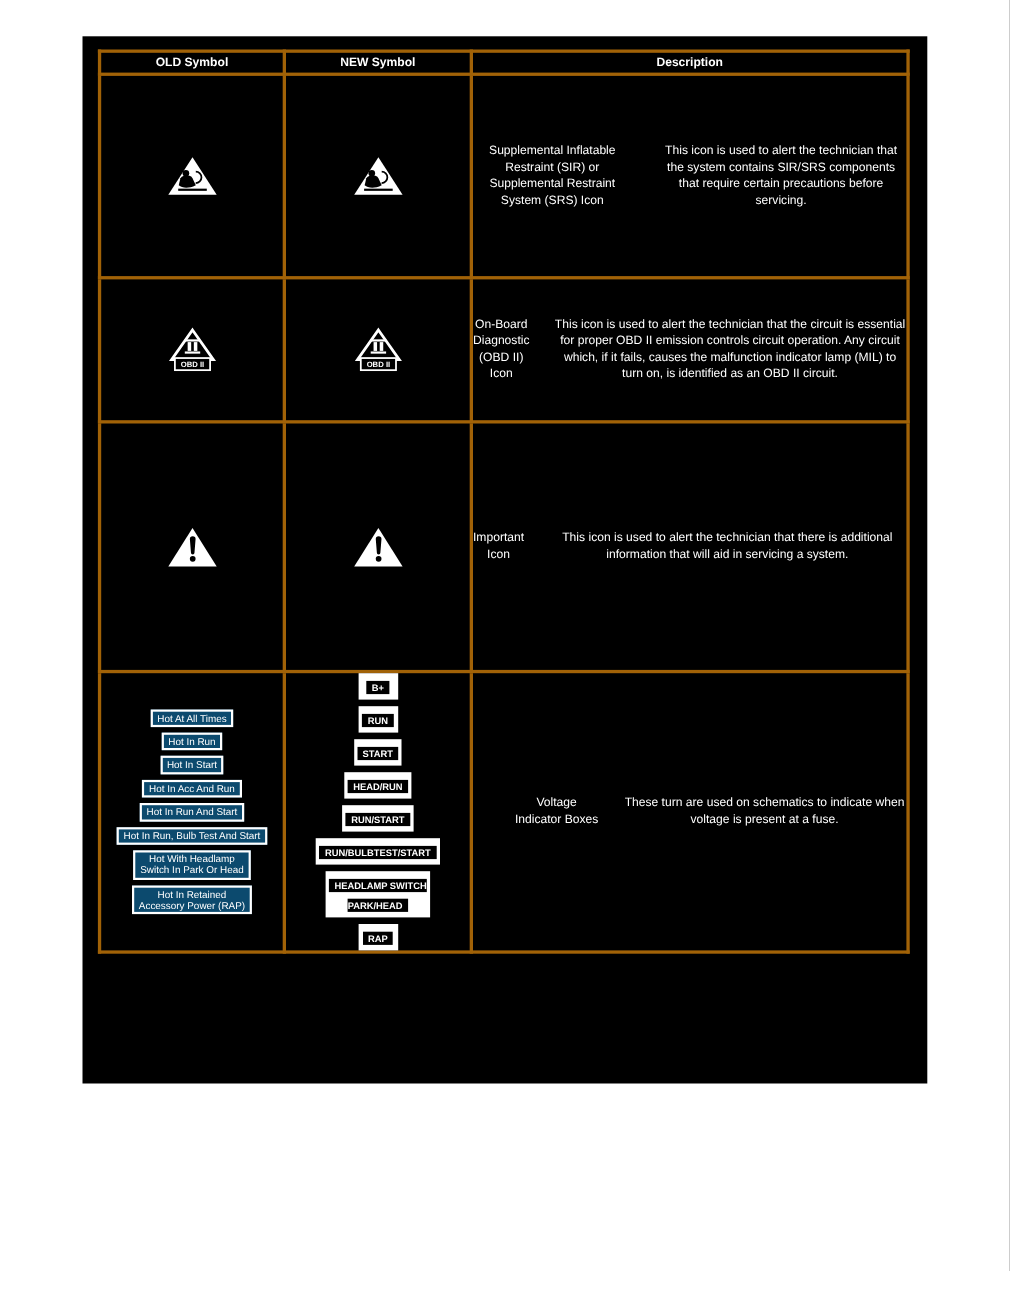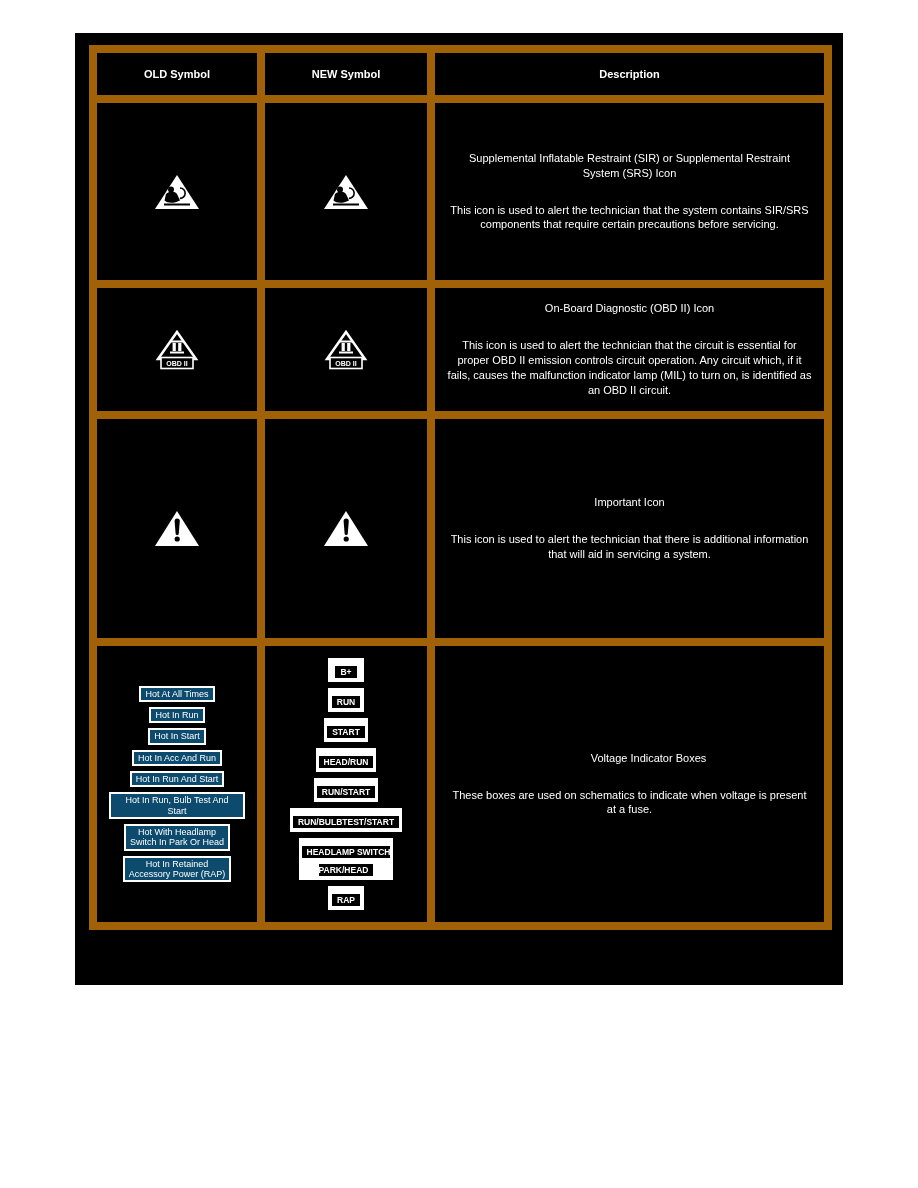--- a/index.html
+++ b/index.html
@@ -14,37 +14,37 @@
     width:768px;height:952px;
     background:#000000;
   }
   table.symbols{
     position:absolute;left:14px;top:12px;
     border-collapse:collapse;
     table-layout:fixed;
     background:#000;
   }
   table.symbols th, table.symbols td{
-    border:8px solid #a16207;
+    border:3px solid #a16207;
     background:#000000;
     color:#ffffff;
     vertical-align:middle;
     text-align:center;
-    padding:12px;
+    padding:0;
   }
   th.hdr{
     height:18px;
     font-size:11px;
     font-weight:bold;
     line-height:18px;
   }
   td.symcell{ text-align:center; }
   td.desccell{ padding:0 14px; }
   .desc-wrap{
-    display:flex;flex-direction:column;
+    display:flex;flex-direction:row;
     justify-content:center;align-items:center;
     gap:22px;
   }
   .desc-title, .desc-body{
     font-size:11px;
     line-height:1.35;
     color:#fff;
     text-align:center;
   }
   
@@ -213,21 +213,21 @@
             <span class="vbox-new"><span class="inner">RUN/START</span></span>
             <span class="vbox-new"><span class="inner">RUN/BULBTEST/START</span></span>
             <span class="vbox-new"><span class="inner">HEADLAMP SWITCH
 PARK/HEAD</span></span>
             <span class="vbox-new"><span class="inner">RAP</span></span>
           </div>
         </td>
         <td class="desccell">
           <div class="desc-wrap">
             <div class="desc-title" style="max-width:360px;margin-left:38px;">Voltage Indicator Boxes</div>
-            <div class="desc-body" style="max-width:386px;">These boxes are used on schematics to indicate when voltage is present at a fuse.</div>
+            <div class="desc-body" style="max-width:386px;">These turn are used on schematics to indicate when voltage is present at a fuse.</div>
           </div>
         </td>
       </tr>
 
 
     </tbody>
   </table>
 </div>
 
 </body></html>

